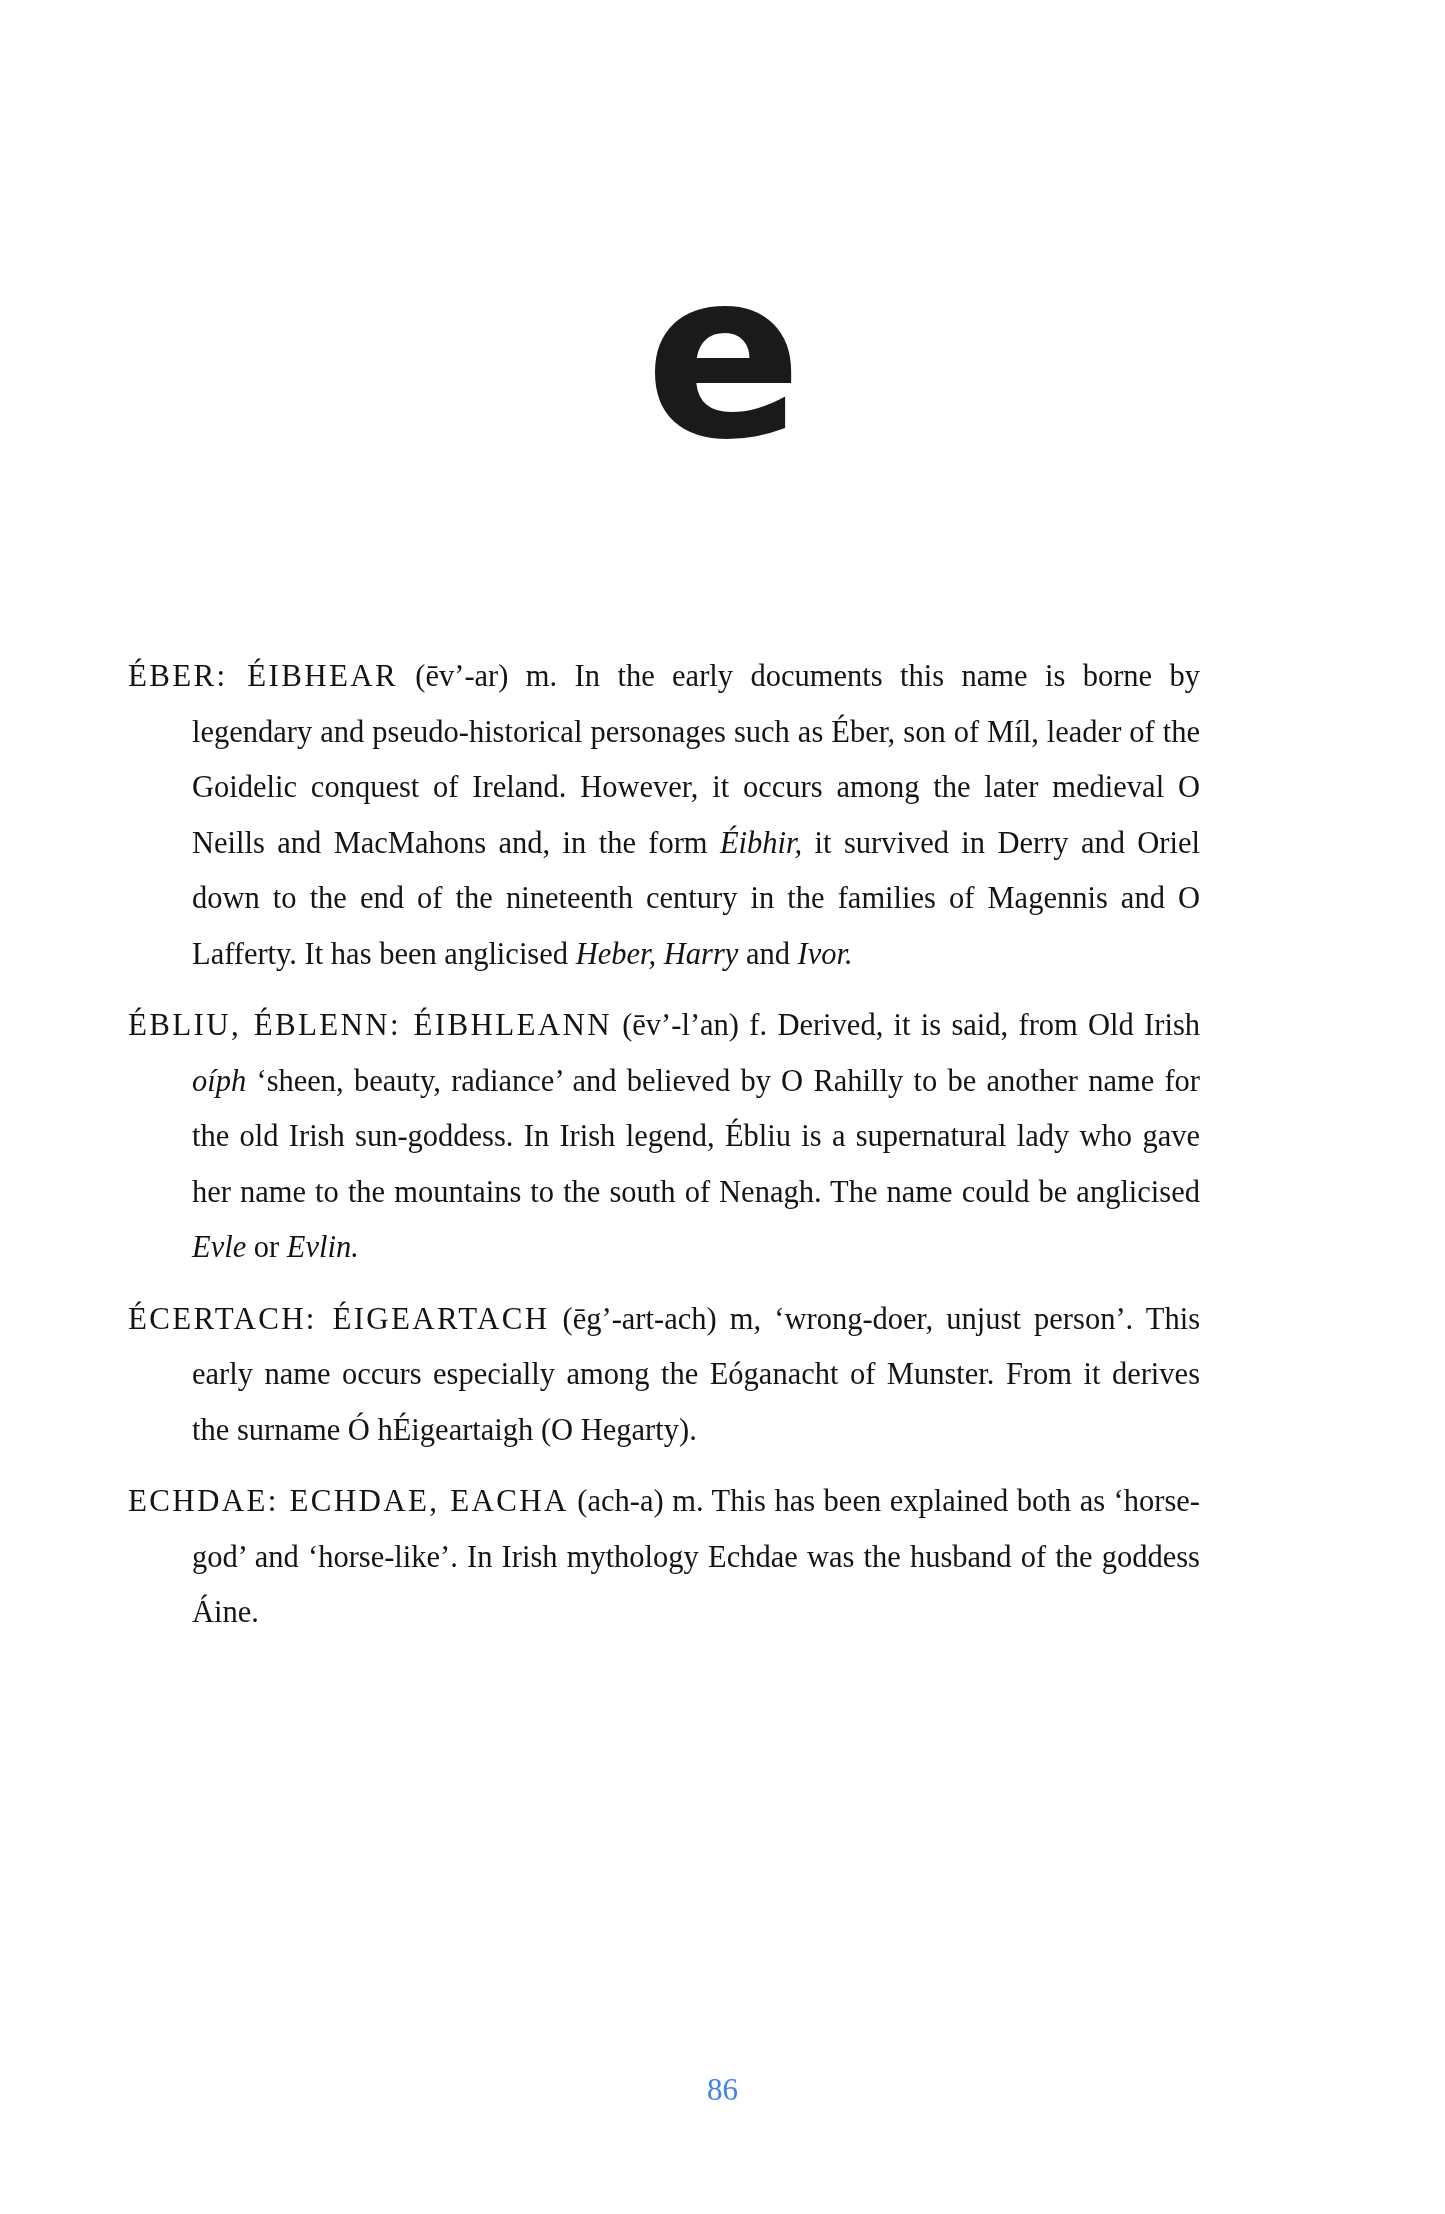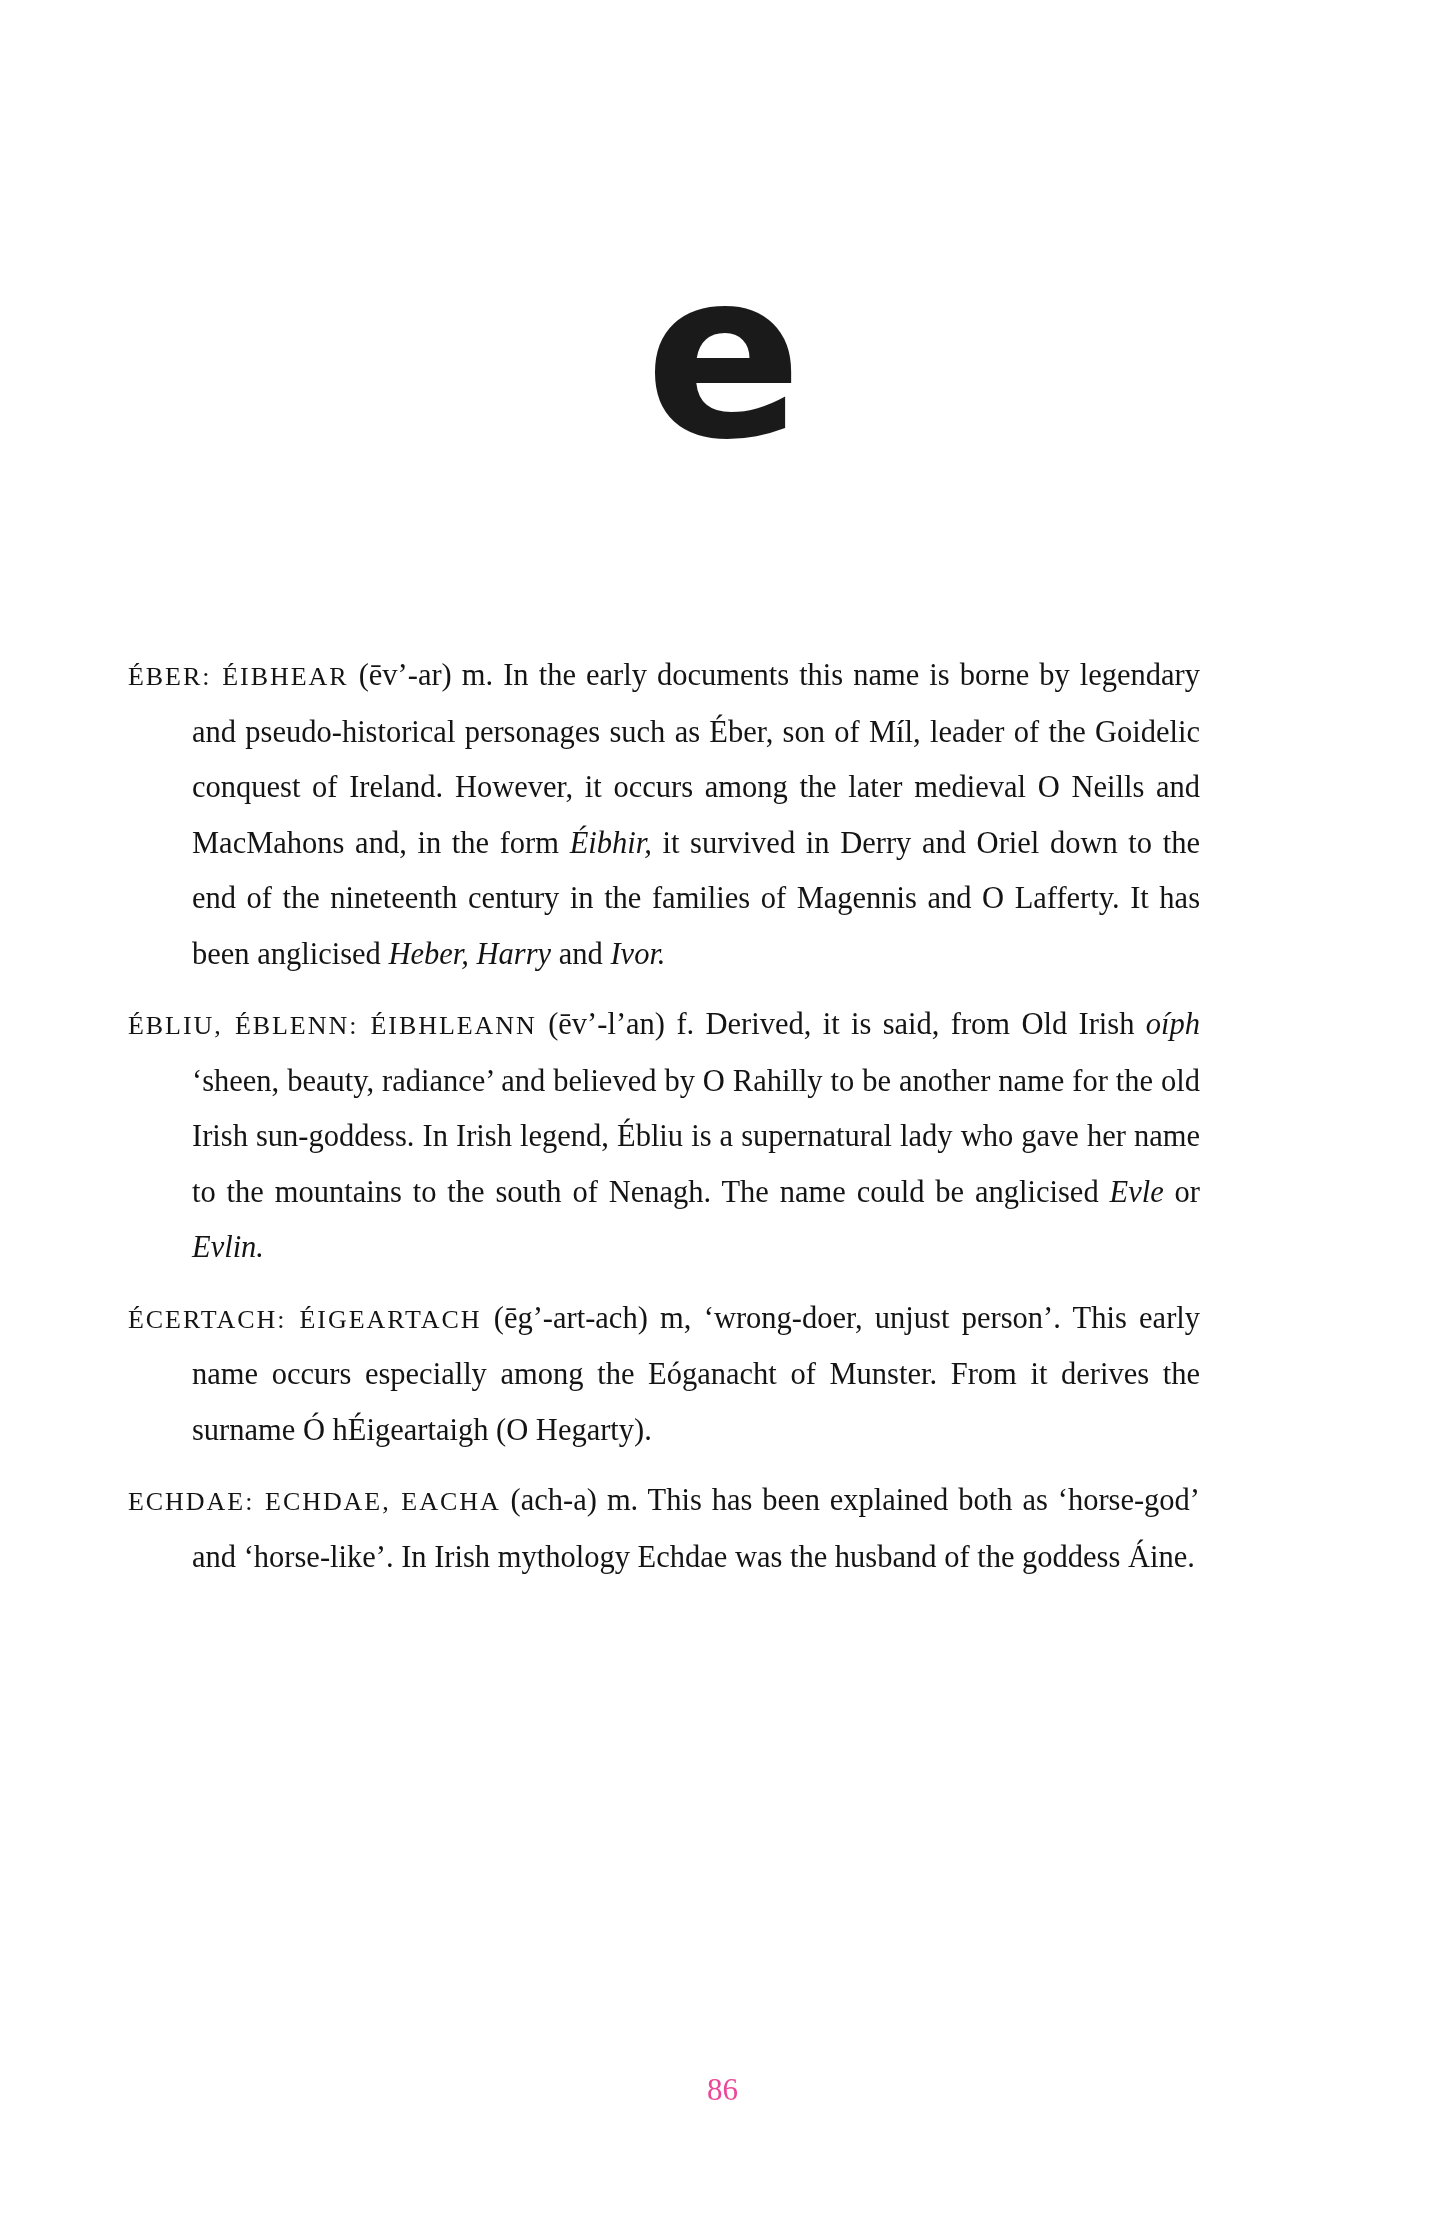--- a/index.html
+++ b/index.html
@@ -52,39 +52,39 @@
     padding-left: 64px;
     text-indent: -64px;
     hyphens: none;
     -webkit-hyphens: none;
   }
   .entry:last-child { margin-bottom: 0; }
 
   
   .headword {
     font-variant: small-caps;
-    font-size: 26px;
+    font-size: 31px;
     letter-spacing: 0.075em;
     white-space: pre-wrap;
   }
   .pron {
     letter-spacing: 0;
   }
   .it { font-style: italic; }
 
   
   .folio {
     position: absolute;
     left: 0;
     right: 0;
     top: 2072px;
     text-align: center;
     font-size: 31px;
     font-family: "Liberation Serif", "DejaVu Serif", serif;
-    color: #ec4899;
+    color: #3b82f6;
   }
 </style>
 </head>
 <body>
 
 <div class="page">
 
   <div class="section-letter">e</div>
 
   <div class="entries">

